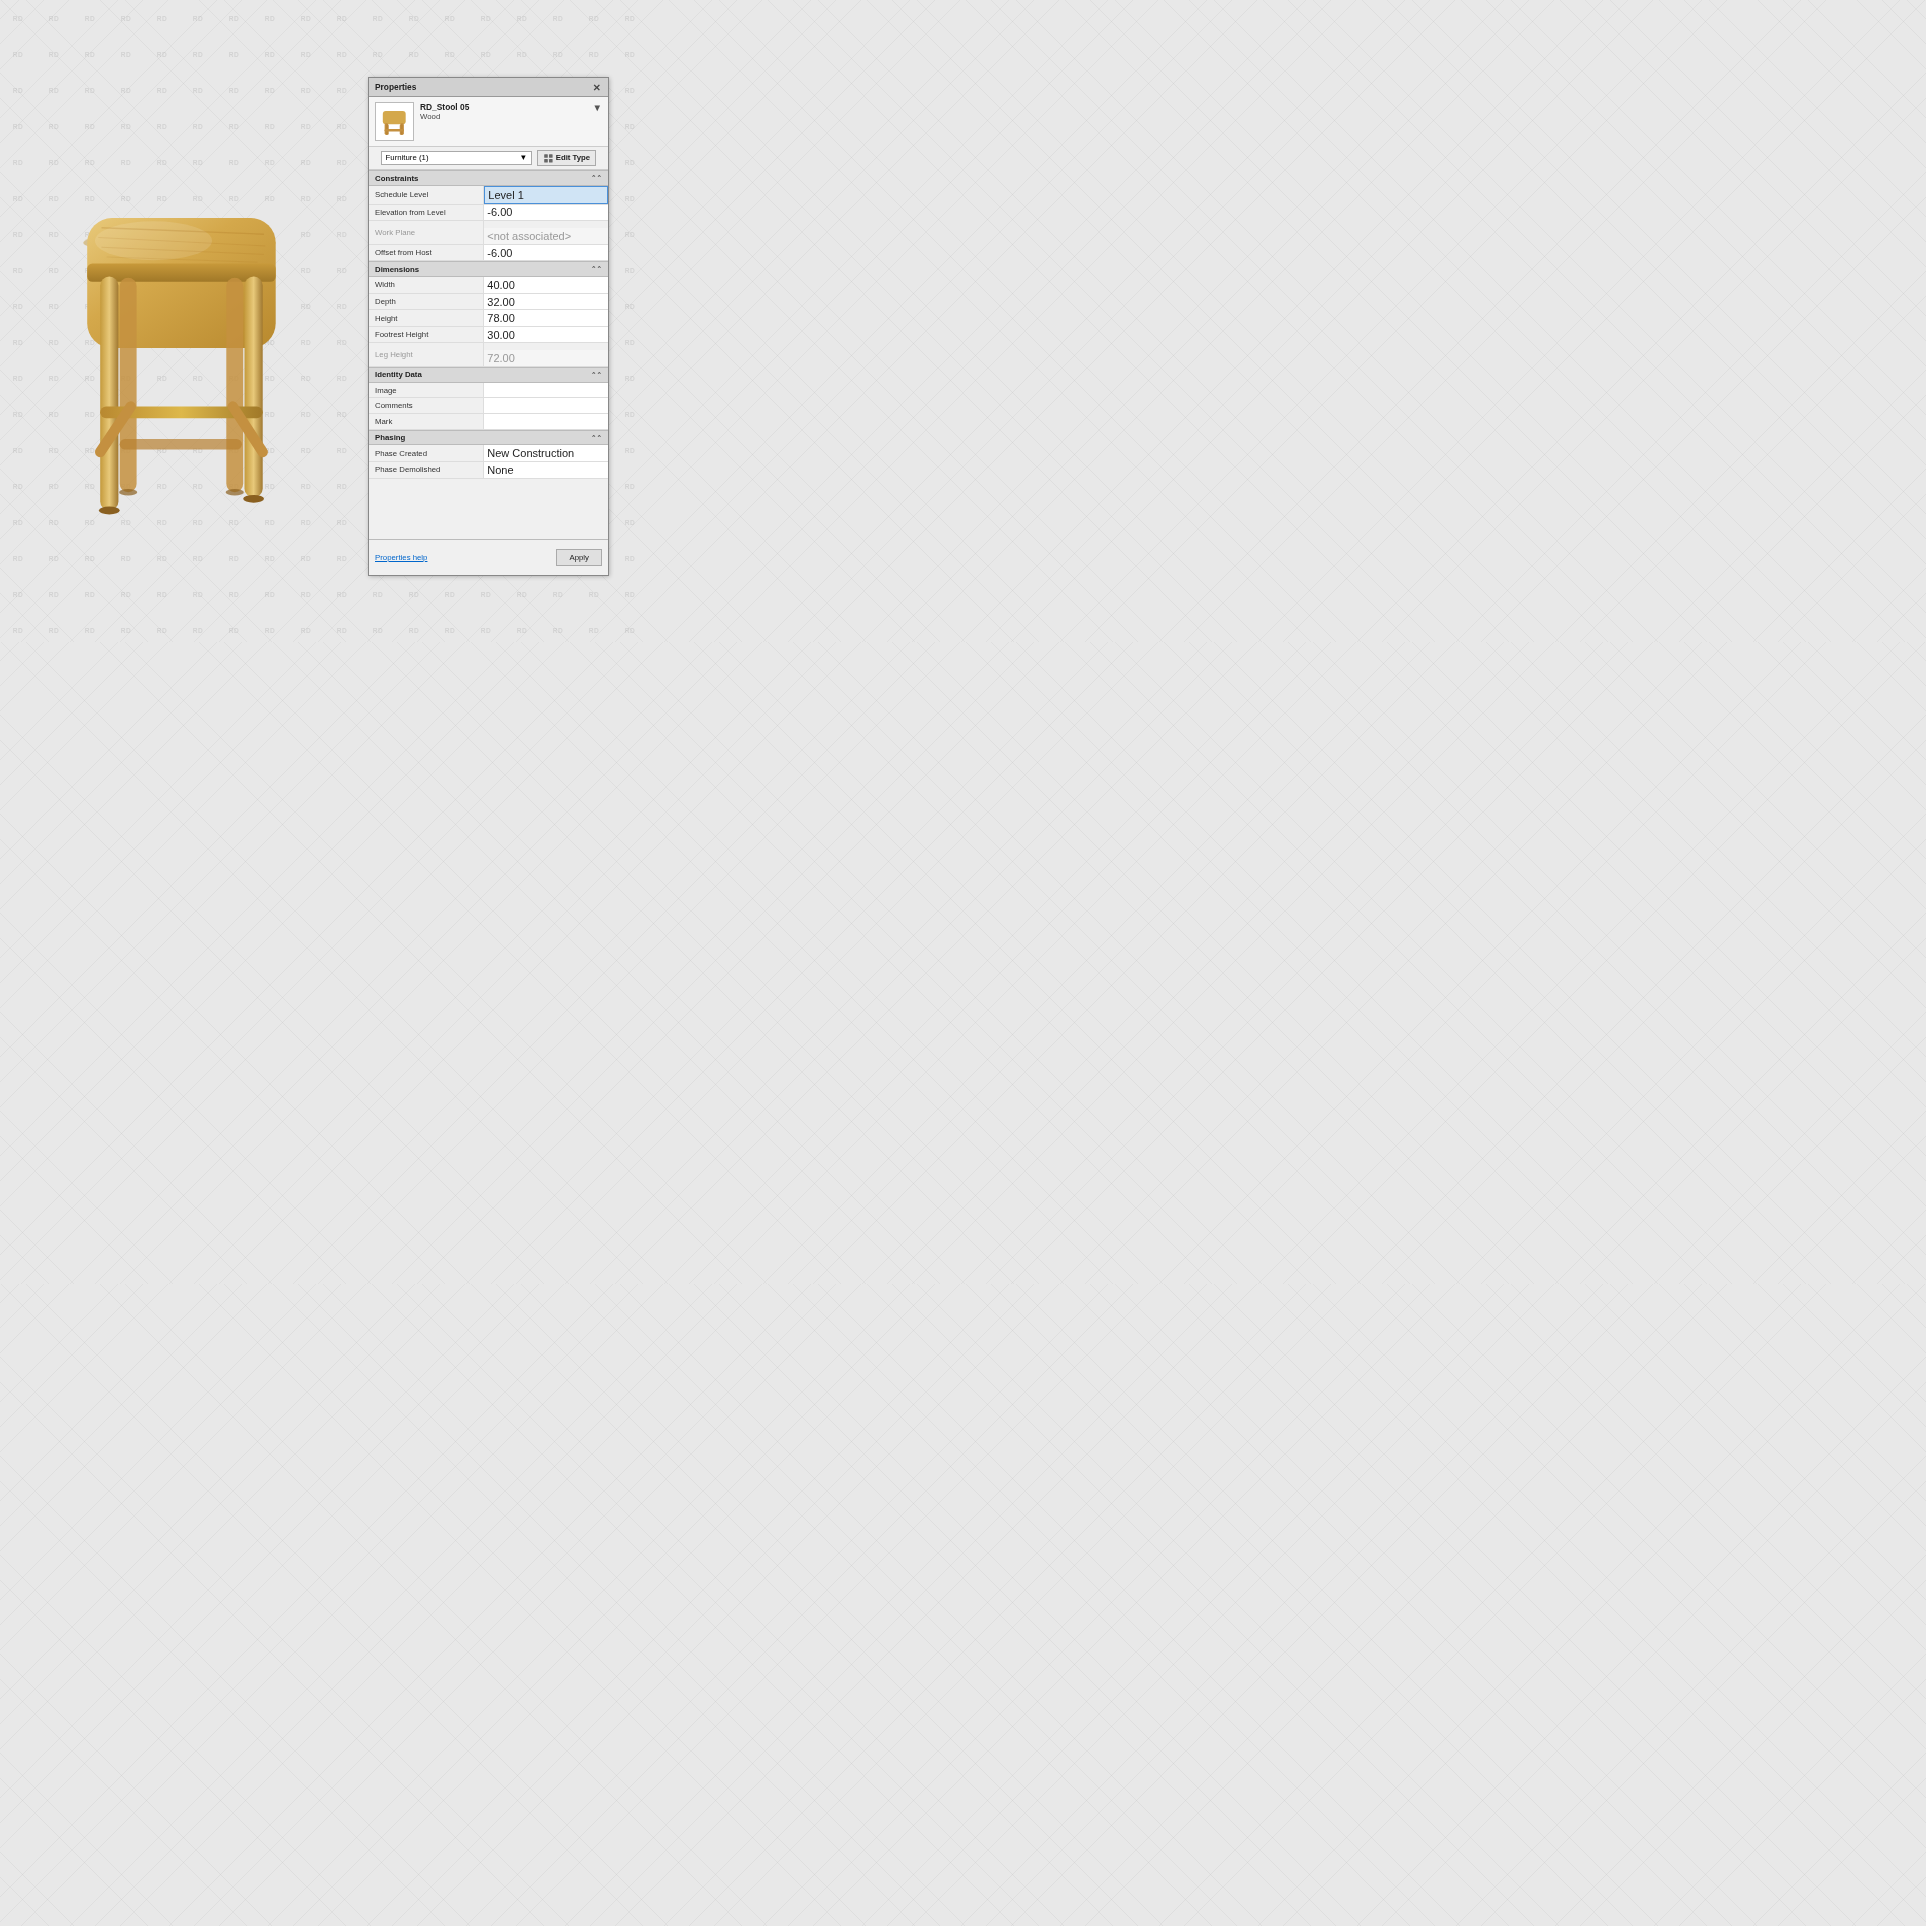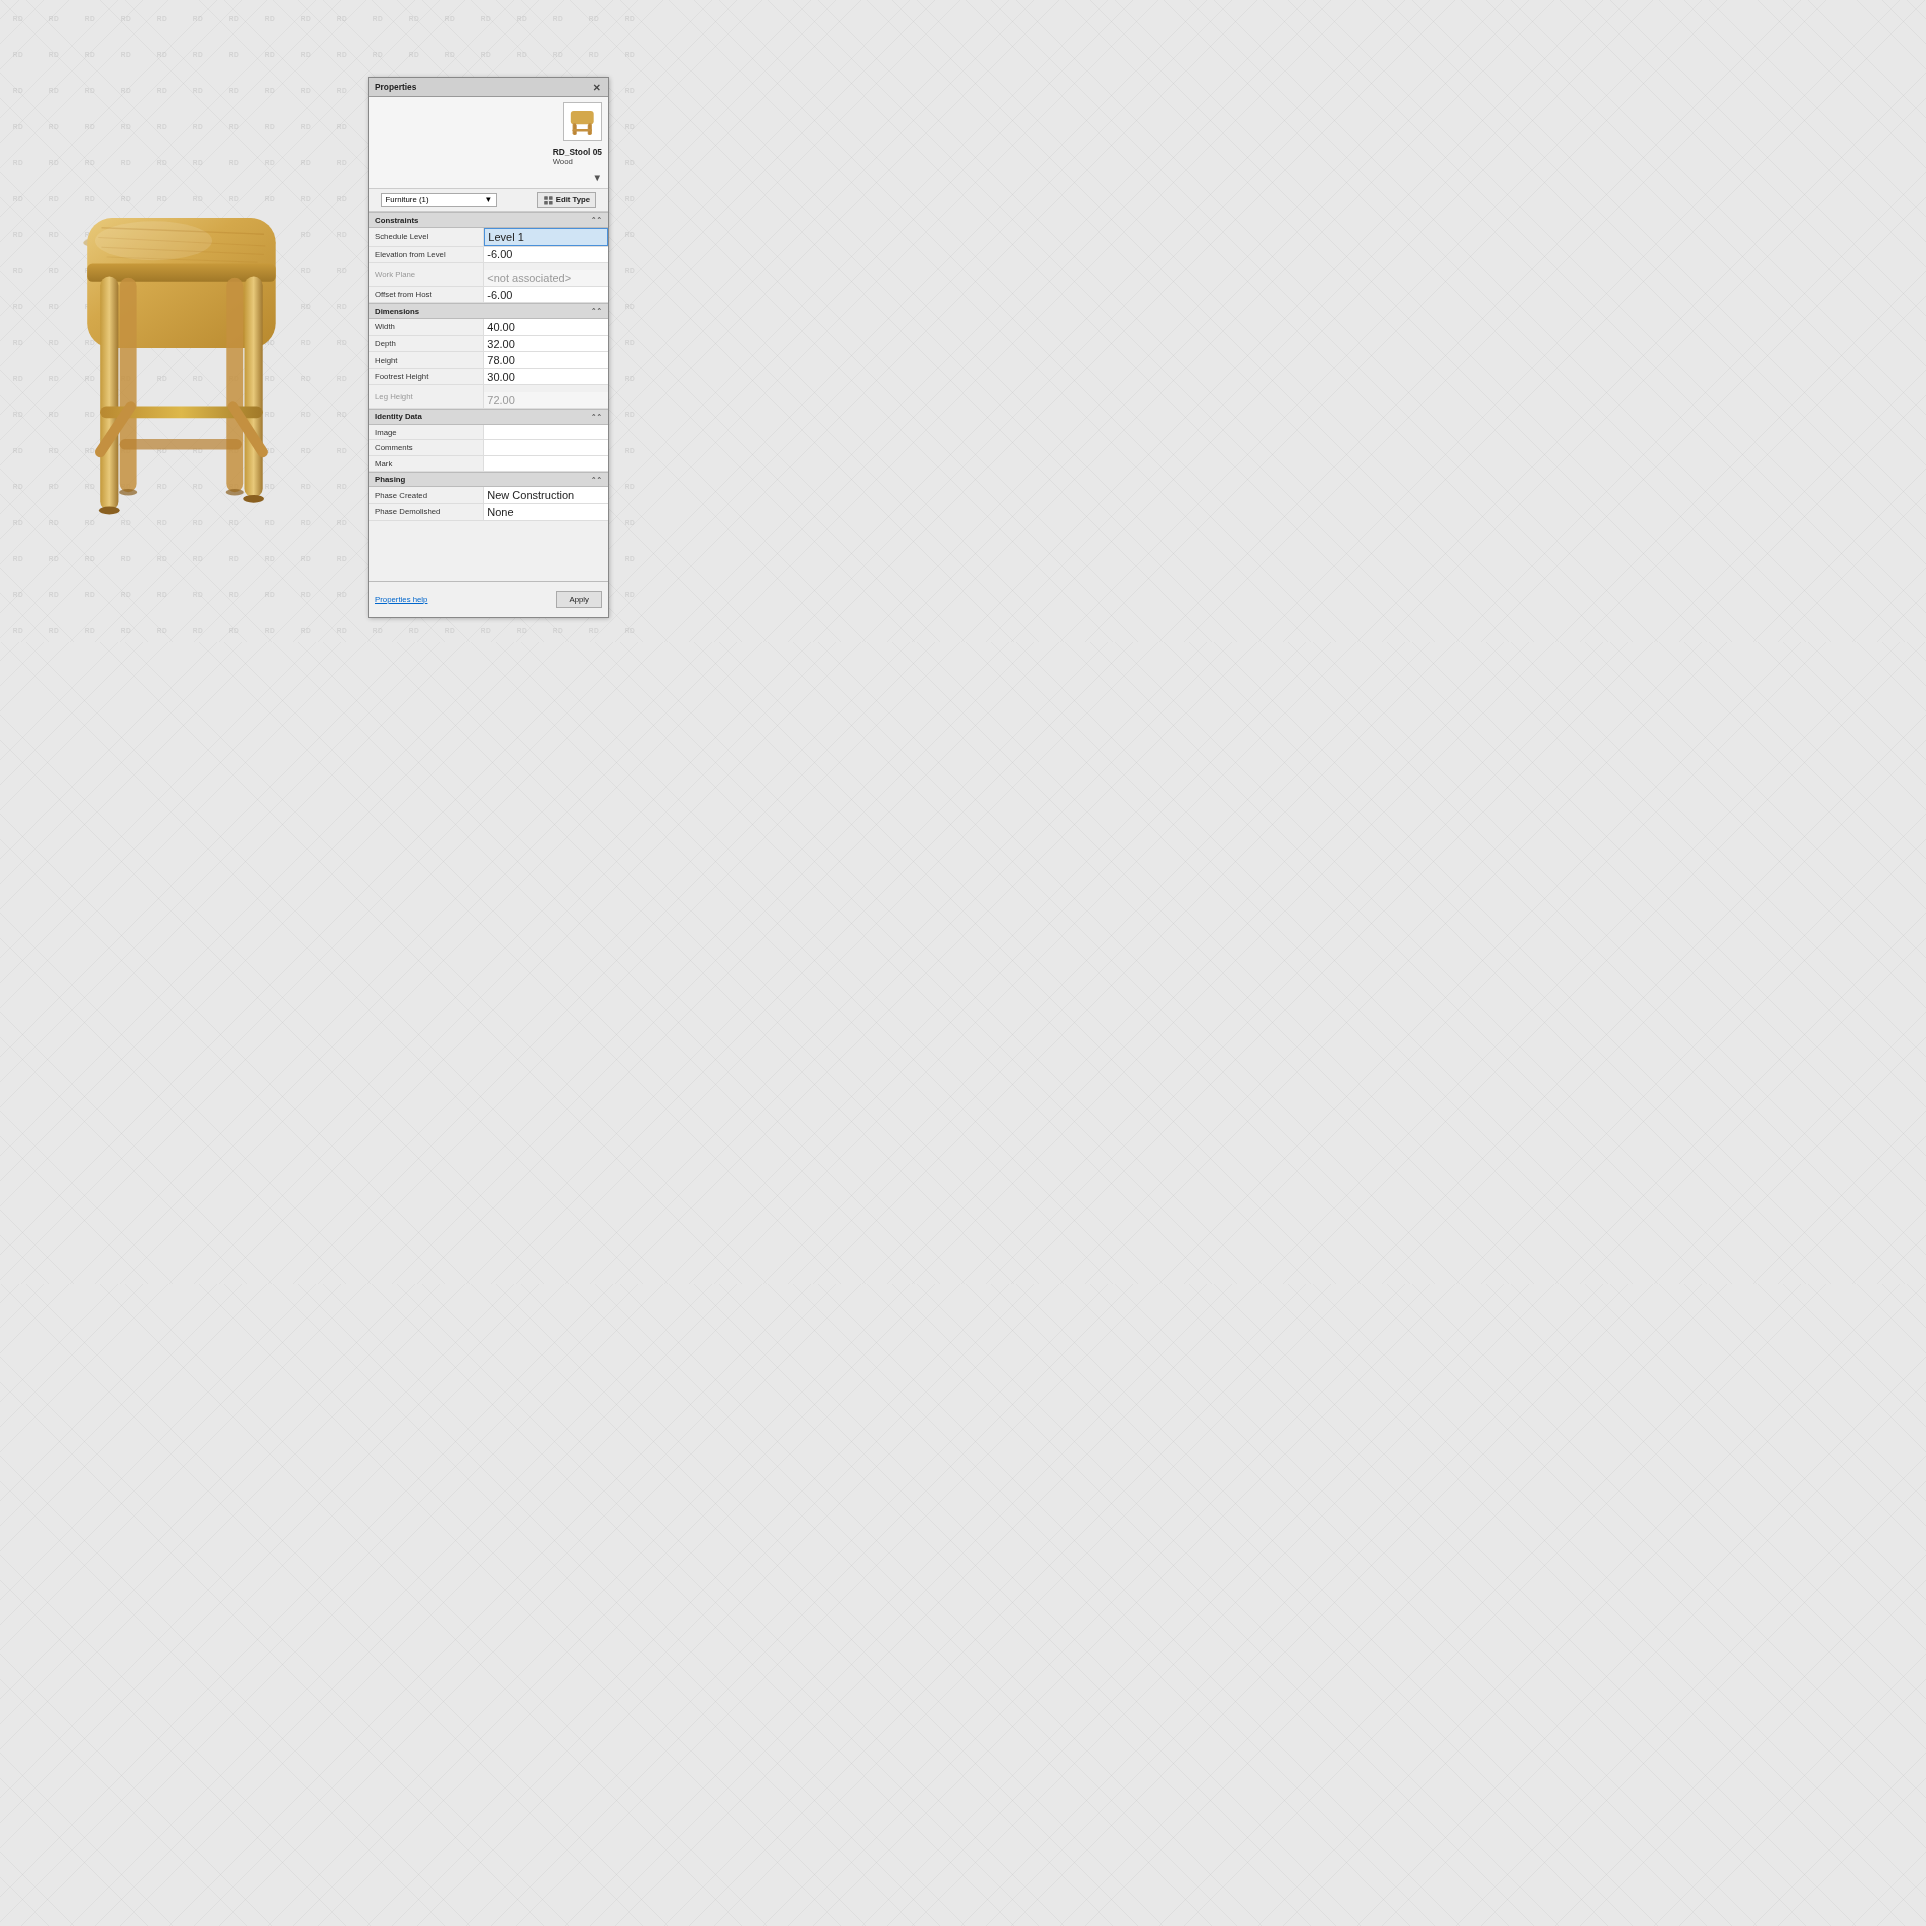--- a/index.html
+++ b/index.html
@@ -101,23 +101,22 @@
       border: none;
       padding: 0 1.2px;
     }
 
     
     .type-header {
       background: #f5f5f5;
       border-bottom: 0.6px solid #ccc;
       padding: 4.8px 6px;
       display: flex;
-      align-items: flex-end;
+      align-items: flex-start;
       gap: 6px;
-      flex-direction: column;
     }
 
     .thumbnail-box {
       width: 39px;
       height: 39px;
       border: 0.6px solid #bbb;
       background: #fff;
       display: flex;
       align-items: center;
       justify-content: center;
@@ -170,21 +169,20 @@
       display: flex;
       align-items: center;
       gap: 2.4px;
       border: 0.6px solid #aaa;
       background: #e8e8e8;
       padding: 1.8px 4.8px;
       font-size: 7.8px;
       cursor: pointer;
       color: #222;
       font-weight: bold;
-      margin-left: 35px;
     }
 
     .section-header {
       background: #d8d8d8;
       font-weight: bold;
       color: #222;
       padding: 2.4px 6px;
       border-top: 0.6px solid #bbb;
       border-bottom: 0.6px solid #bbb;
       display: flex;

